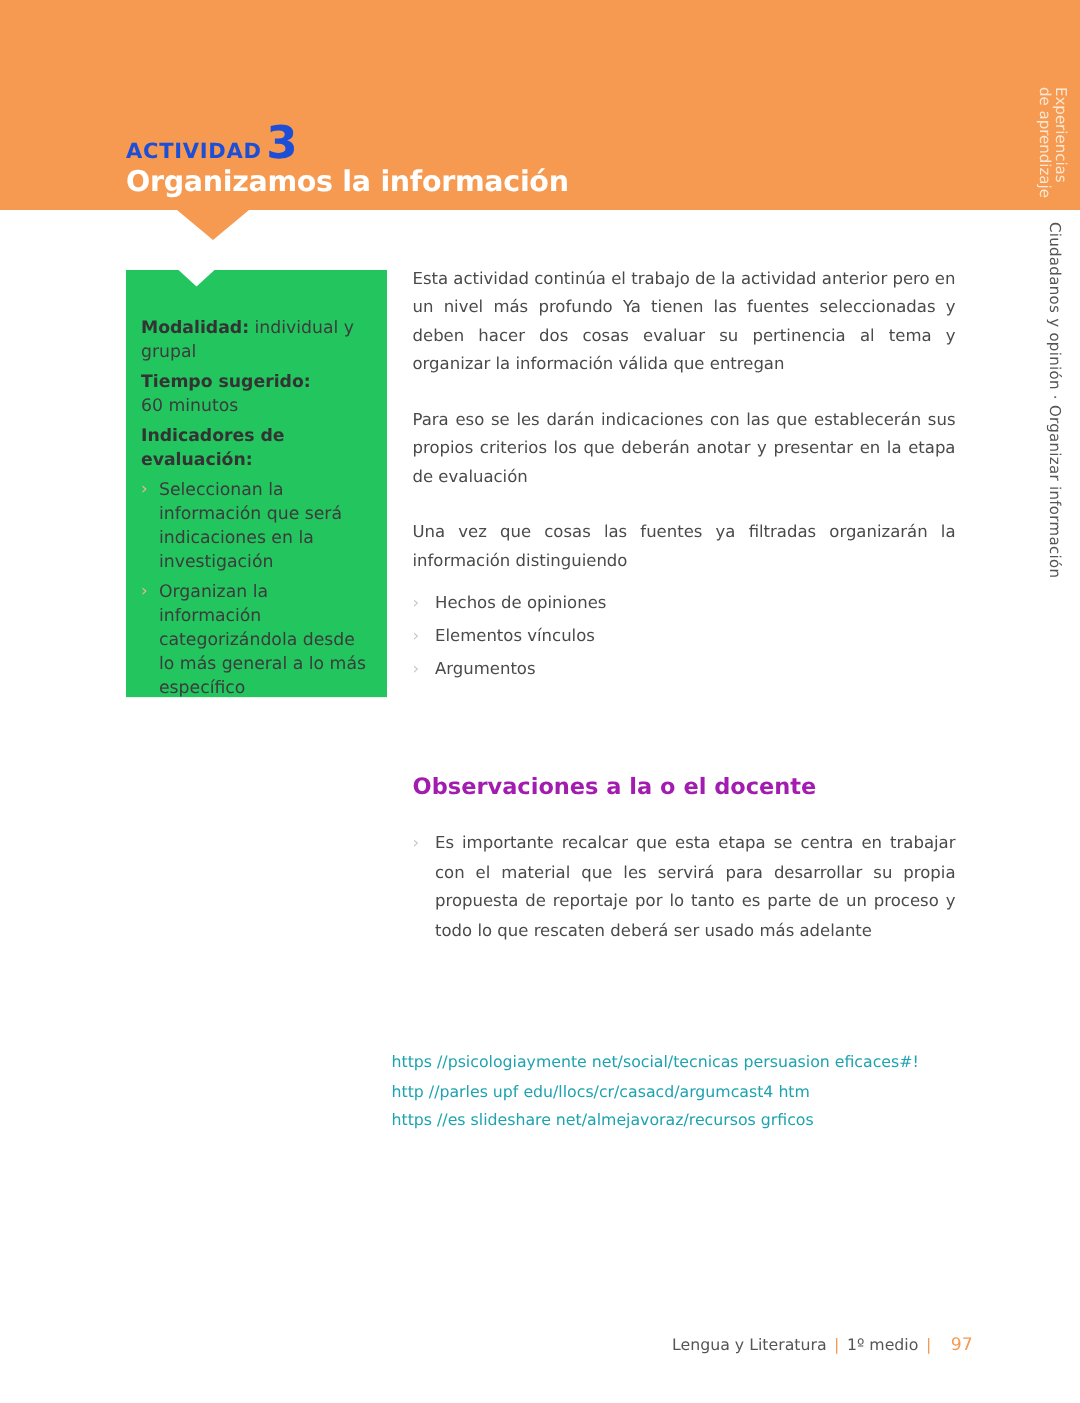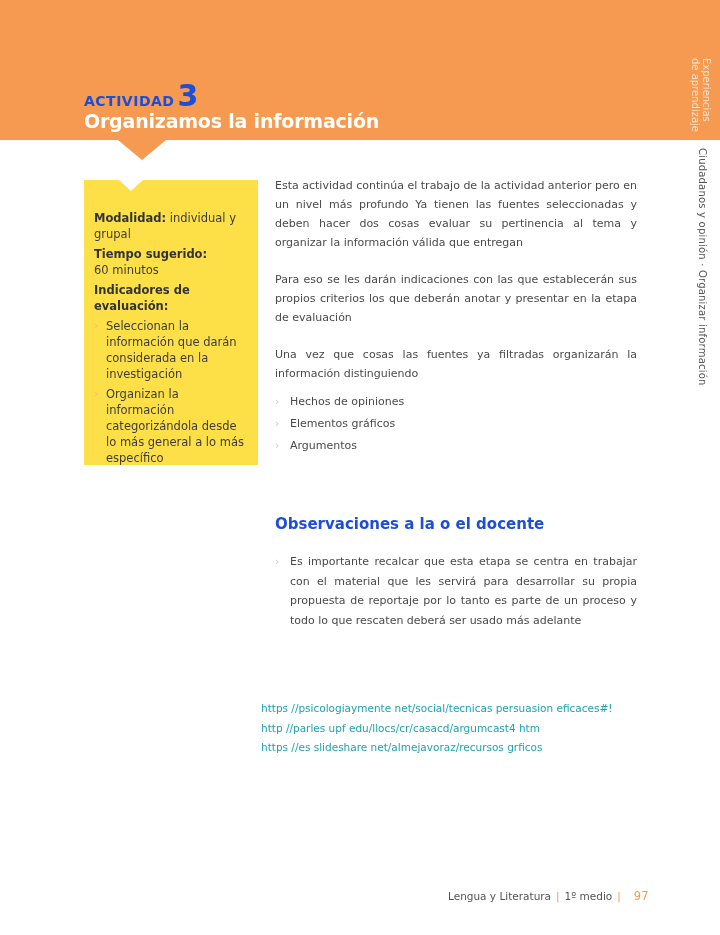--- a/index.html
+++ b/index.html
@@ -32,21 +32,21 @@
     font-size: 10px; line-height: 11px; text-align: left;
   }
   .side-path {
     position: absolute; right: 12px; top: 148px;
     writing-mode: vertical-rl; color: #555555;
     font-size: 10px; letter-spacing: 0.2px;
   }
 
   .info-box {
     position: absolute; left: 84px; top: 180px; width: 174px; height: 285px;
-    background: #fde047;
+    background: #22c55e;
     clip-path: polygon(0 0, 35px 0, 47px 11px, 59px 0, 100% 0, 100% 100%, 0 100%);
     padding: 30px 10px 10px 10px;
     font-size: 11.5px; line-height: 16px; color: #3c3c3c;
   }
   .info-box .row { margin-bottom: 4px; }
   .info-box b { font-weight: bold; color: #333333; }
   .info-box ul { list-style: none; margin-top: 2px; }
   .info-box li { position: relative; padding-left: 12px; margin-bottom: 4px; }
   .info-box li::before {
     content: "›"; position: absolute; left: 0; top: 0; color: #f2b58a; font-size: 11px;
@@ -56,21 +56,21 @@
     position: absolute; left: 275px; top: 176px; width: 362px;
     font-size: 11px; line-height: 19px; color: #4a4a4a; text-align: justify;
   }
   .main-col p { margin-bottom: 18px; }
   .bullets { list-style: none; margin-top: -10px; }
   .bullets li { position: relative; padding-left: 15px; line-height: 22px; }
   .bullets li::before { content: "›"; position: absolute; left: 0; color: #c8c8c8; }
 
   .obs-title {
     position: absolute; left: 275px; top: 515px;
-    color: #1d4ed8; font-size: 15px; font-weight: bold;
+    color: #a21caf; font-size: 15px; font-weight: bold;
   }
   .obs-list {
     position: absolute; left: 275px; top: 552px; width: 362px; list-style: none;
     font-size: 11px; line-height: 19.5px; color: #4a4a4a; text-align: justify;
   }
   .obs-list li { position: relative; padding-left: 15px; margin-bottom: 7px; }
   .obs-list li::before { content: "›"; position: absolute; left: 0; color: #c8c8c8; }
 
   .links {
     position: absolute; left: 261px; top: 699px; width: 370px;
@@ -106,32 +106,32 @@
     <b>Modalidad:</b><span> individual y grupal</span>
   </div>
   <div class="row">
     <b>Tiempo sugerido:</b><br>
     <span>60 minutos</span>
   </div>
   <div class="row">
     <b>Indicadores de evaluación:</b>
   </div>
   <ul>
-    <li>Seleccionan la información que darán considerada en la investigación</li>
+    <li>Seleccionan la información que será indicaciones en la investigación</li>
     <li>Organizan la información categorizándola desde lo más general a lo más específico</li>
   </ul>
 </div>
 
 <div class="main-col">
   <p>Esta actividad continúa el trabajo de la actividad anterior pero en un nivel más profundo Ya tienen las fuentes seleccionadas y deben hacer dos cosas evaluar su pertinencia al tema y organizar la información válida que entregan</p>
   <p>Para eso se les darán indicaciones con las que establecerán sus propios criterios los que deberán anotar y presentar en la etapa de evaluación</p>
   <p>Una vez que cosas las fuentes ya filtradas organizarán la información distinguiendo</p>
   <ul class="bullets">
     <li>Hechos de opiniones</li>
-    <li>Elementos gráficos</li>
+    <li>Elementos vínculos</li>
     <li>Argumentos</li>
   </ul>
 </div>
 
 <div class="obs-title">Observaciones a la o el docente</div>
 <ul class="obs-list">
   <li>Es importante recalcar que esta etapa se centra en trabajar con el material que les servirá para desarrollar su propia propuesta de reportaje por lo tanto es parte de un proceso y todo lo que rescaten deberá ser usado más adelante</li>
 </ul>
 
 <div class="links">

